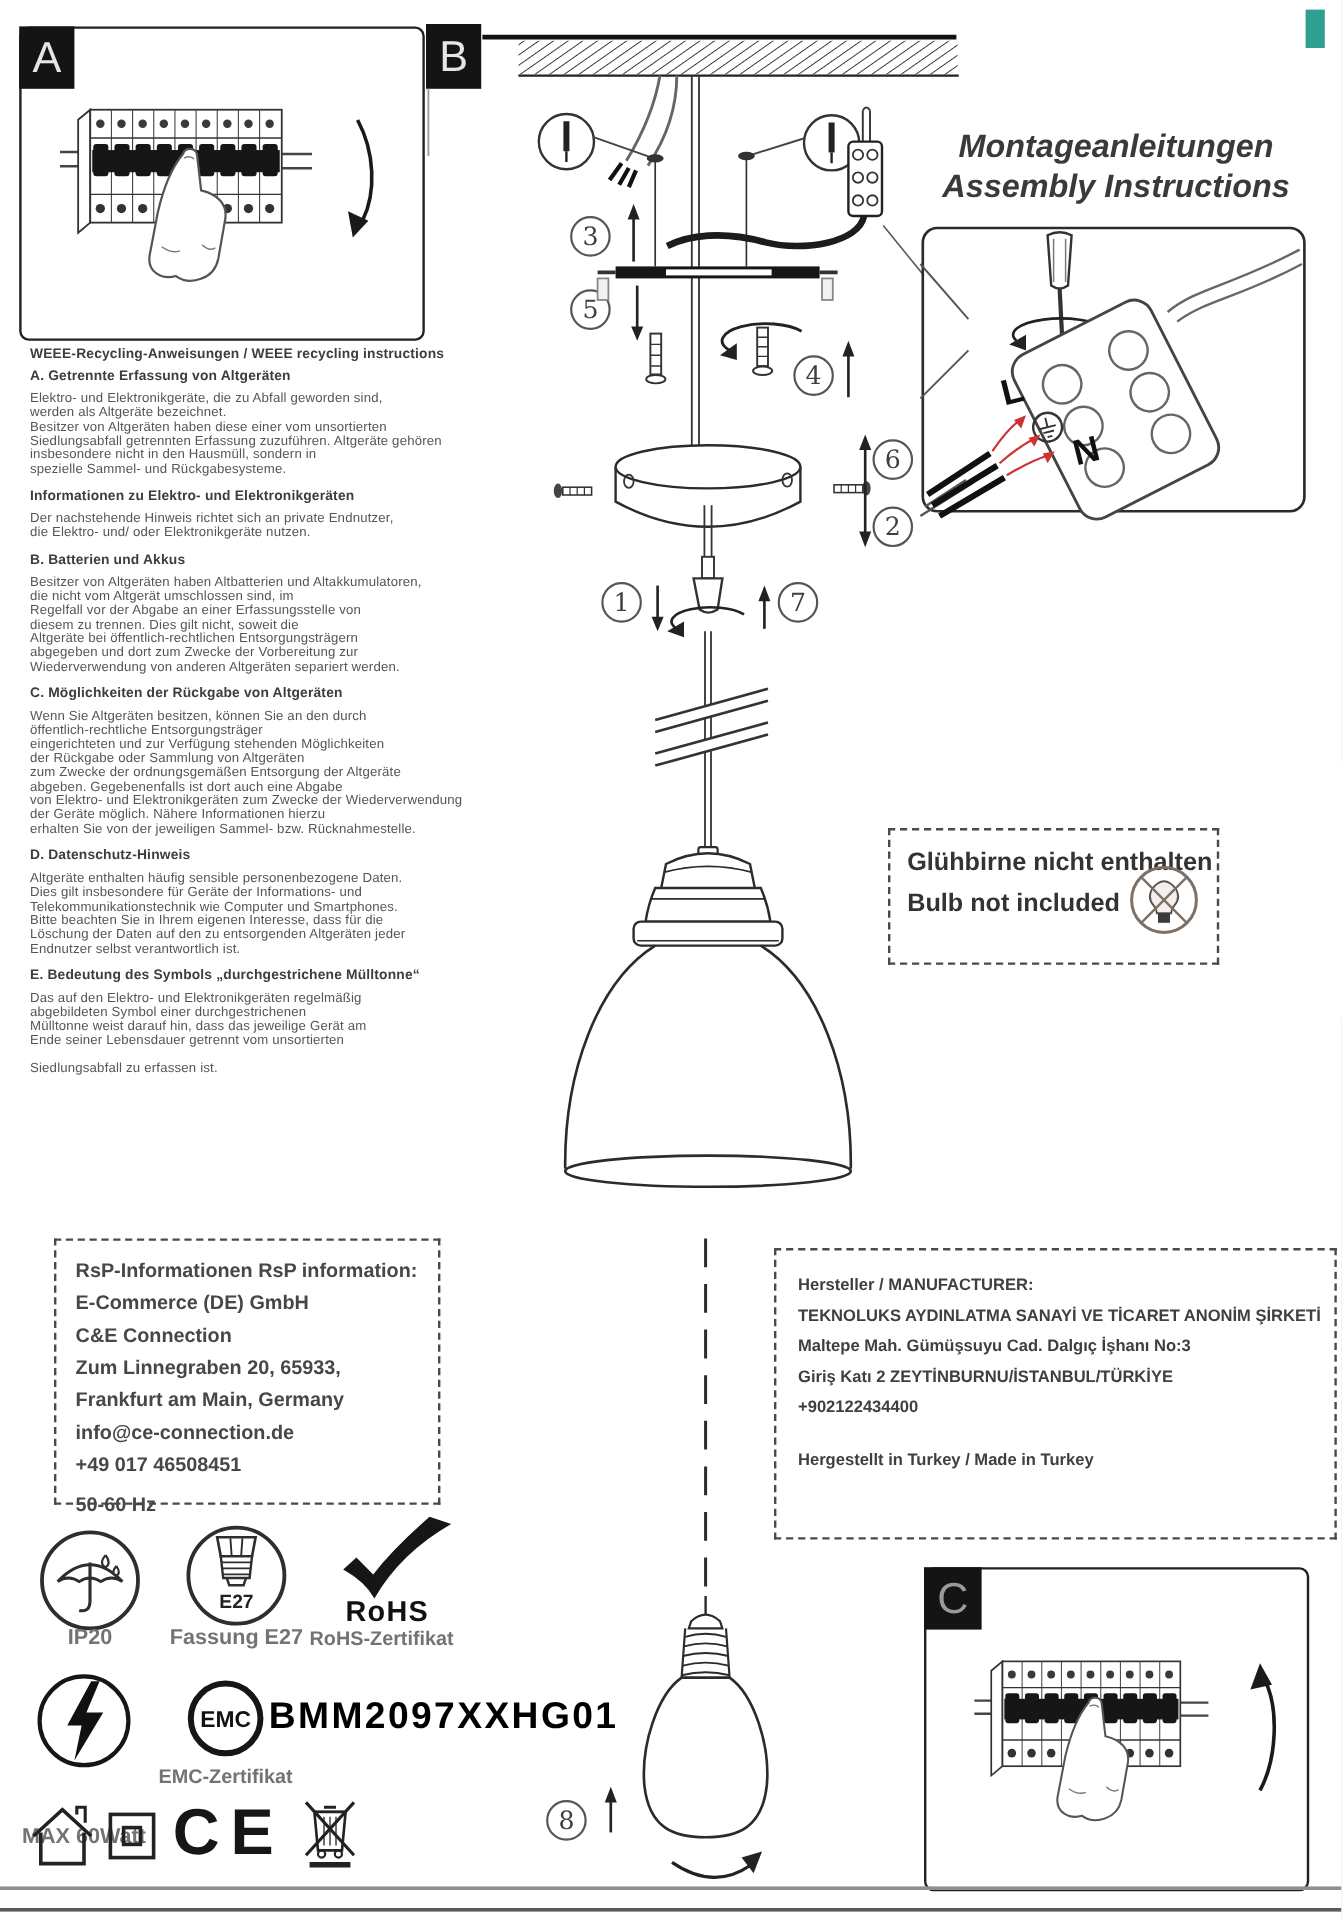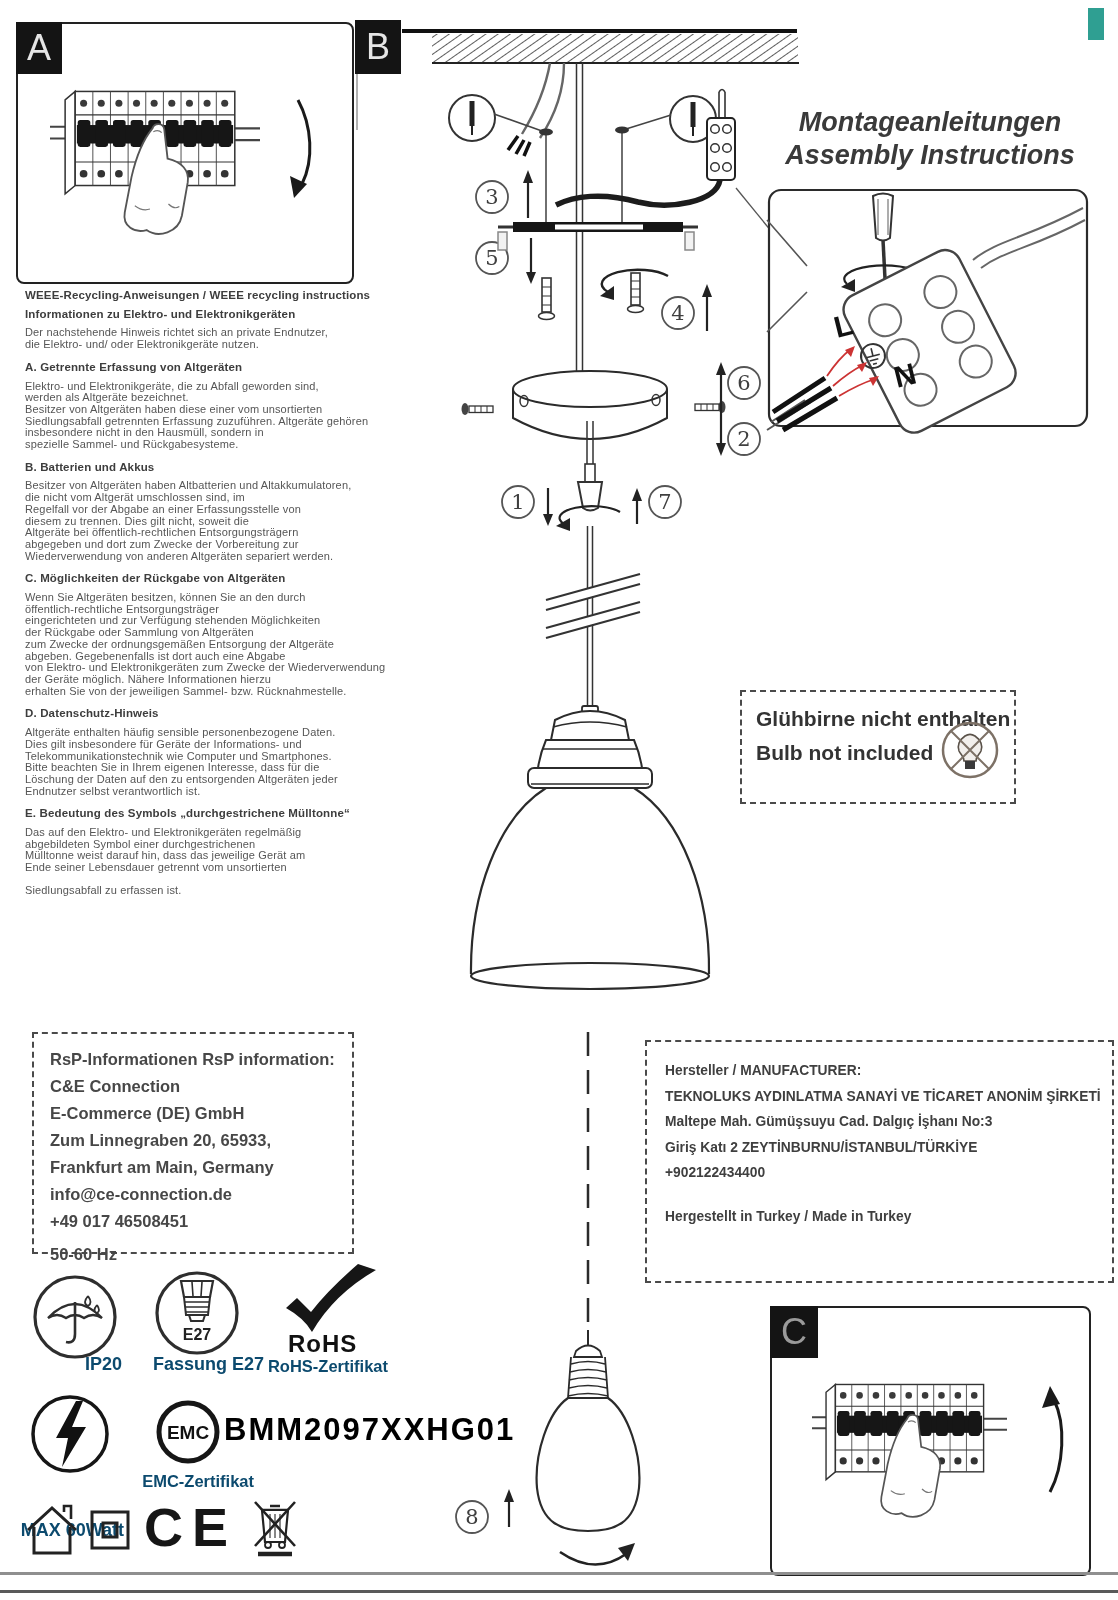--- a/index.html
+++ b/index.html
@@ -18,21 +18,21 @@
   .weee{width:430px;font-size:11px;line-height:11.7px;letter-spacing:.15px;color:#555;}
   .weee h3{margin:0 0 7px 0;font-size:11.5px;color:#3d3d3d;}
   .weee p{margin:0 0 11px 0;white-space:pre-line;}
   .weee .sec{margin-bottom:1px;}
   
   .dash-box{border:2.5px dashed #4a4a4a;background:#fff;}
   .rsp{padding:12px 0 0 16px;font-size:16.5px;font-weight:bold;color:#474747;line-height:27px;}
   .mfr{padding:16px 0 0 18px;font-size:13.8px;font-weight:bold;color:#3f3f3f;line-height:25.5px;}
   .bulb-note{font-size:21px;font-weight:bold;color:#333;line-height:34px;}
   
-  .cert-label{font-size:18px;font-weight:bold;color:#0c4a6e;text-align:right;}
+  .cert-label{font-size:18px;font-weight:bold;color:#737373;text-align:center;}
   .cert-label.small{font-size:16.5px;}
   .rohs-word{font-size:24px;font-weight:bold;color:#111;letter-spacing:1px;}
   .prod-code{font-size:31px;font-weight:bold;color:#000;letter-spacing:2px;}
   .ce-word{font-size:54px;font-weight:bold;color:#161616;letter-spacing:9px;}
   
   text.stepnum{font-family:"DejaVu Serif",serif;font-size:21px;fill:#3f3f3f;}
   text.blocklabel{font-family:"Liberation Sans",sans-serif;font-weight:bold;fill:#111;}
   .bottom-line1{background:#8f8f8f;}
   .bottom-line2{background:#5a5a5a;}
 </style>
@@ -307,32 +307,32 @@
     <g fill="#cc3333">
       <polygon points="90,166 80,170 86,177"></polygon>
       <polygon points="102,182 92,185 97,192"></polygon>
       <polygon points="114,196 104,198 108,206"></polygon>
     </g>
   </svg>
 
   <div class="abs weee" style="left:25px;top:290px;">
     <h3>WEEE-Recycling-Anweisungen / WEEE recycling instructions</h3>
     <div class="sec">
-      <h3>Informationen zu Elektro- und Elektronikgeräten</h3>
-      <p>Der nachstehende Hinweis richtet sich an private Endnutzer,
- die Elektro- und/ oder Elektronikgeräte nutzen.</p>
-    </div>
-    <div class="sec">
       <h3>A. Getrennte Erfassung von Altgeräten</h3>
       <p>Elektro- und Elektronikgeräte, die zu Abfall geworden sind,
  werden als Altgeräte bezeichnet.
 Besitzer von Altgeräten haben diese einer vom unsortierten
 Siedlungsabfall getrennten Erfassung zuzuführen. Altgeräte gehören
 insbesondere nicht in den Hausmüll, sondern in
 spezielle Sammel- und Rückgabesysteme.</p>
+    </div>
+    <div class="sec">
+      <h3>Informationen zu Elektro- und Elektronikgeräten</h3>
+      <p>Der nachstehende Hinweis richtet sich an private Endnutzer,
+ die Elektro- und/ oder Elektronikgeräte nutzen.</p>
     </div>
     <div class="sec">
       <h3>B. Batterien und Akkus</h3>
       <p>Besitzer von Altgeräten haben Altbatterien und Altakkumulatoren,
  die nicht vom Altgerät umschlossen sind, im
 Regelfall vor der Abgabe an einer Erfassungsstelle von
 diesem zu trennen. Dies gilt nicht, soweit die
 Altgeräte bei öffentlich-rechtlichen Entsorgungsträgern
 abgegeben und dort zum Zwecke der Vorbereitung zur
 Wiederverwendung von anderen Altgeräten separiert werden.</p>
@@ -374,24 +374,24 @@
       <div>Bulb not included</div>
     </div>
   </div>
   <svg class="abs" style="left:938px;top:718px;" width="64" height="64" viewBox="0 0 64 64">
     <circle cx="32" cy="32" r="27" fill="none" stroke="#7d7166" stroke-width="2.5"></circle>
     <path d="M27,18 C21,22 19,28 21,33 C23,37 26,38 26,43 H38 C38,38 41,37 43,33 C45,28 43,22 37,18 C34,16 30,16 27,18 Z" fill="#f2efec" stroke="#5a5249" stroke-width="1.6"></path>
     <rect x="27" y="43" width="10" height="8" fill="#3a3a3a"></rect>
     <path d="M13,13 L51,51 M51,13 L13,51" stroke="#7d7166" stroke-width="2"></path>
   </svg>
 
-  <div class="abs dash-box rsp" style="left:32px;top:1032px;width:302px;height:206px;">
+  <div class="abs dash-box rsp" style="left:45px;top:1032px;width:302px;height:206px;">
     <div>RsP-Informationen RsP information:</div>
+    <div>E-Commerce (DE) GmbH</div>
     <div>C&amp;E Connection</div>
-    <div>E-Commerce (DE) GmbH</div>
     <div>Zum Linnegraben 20, 65933,</div>
     <div>Frankfurt am Main, Germany</div>
     <div>info@ce-connection.de</div>
     <div>+49 017 46508451</div>
     <div style="margin-top:6px;">50-60 Hz</div>
   </div>
 
   <div class="abs dash-box mfr" style="left:645px;top:1040px;width:447px;height:223px;">
     <div>Hersteller / MANUFACTURER:</div>
     <div>TEKNOLUKS AYDINLATMA SANAYİ VE TİCARET ANONİM ŞİRKETİ</div>

